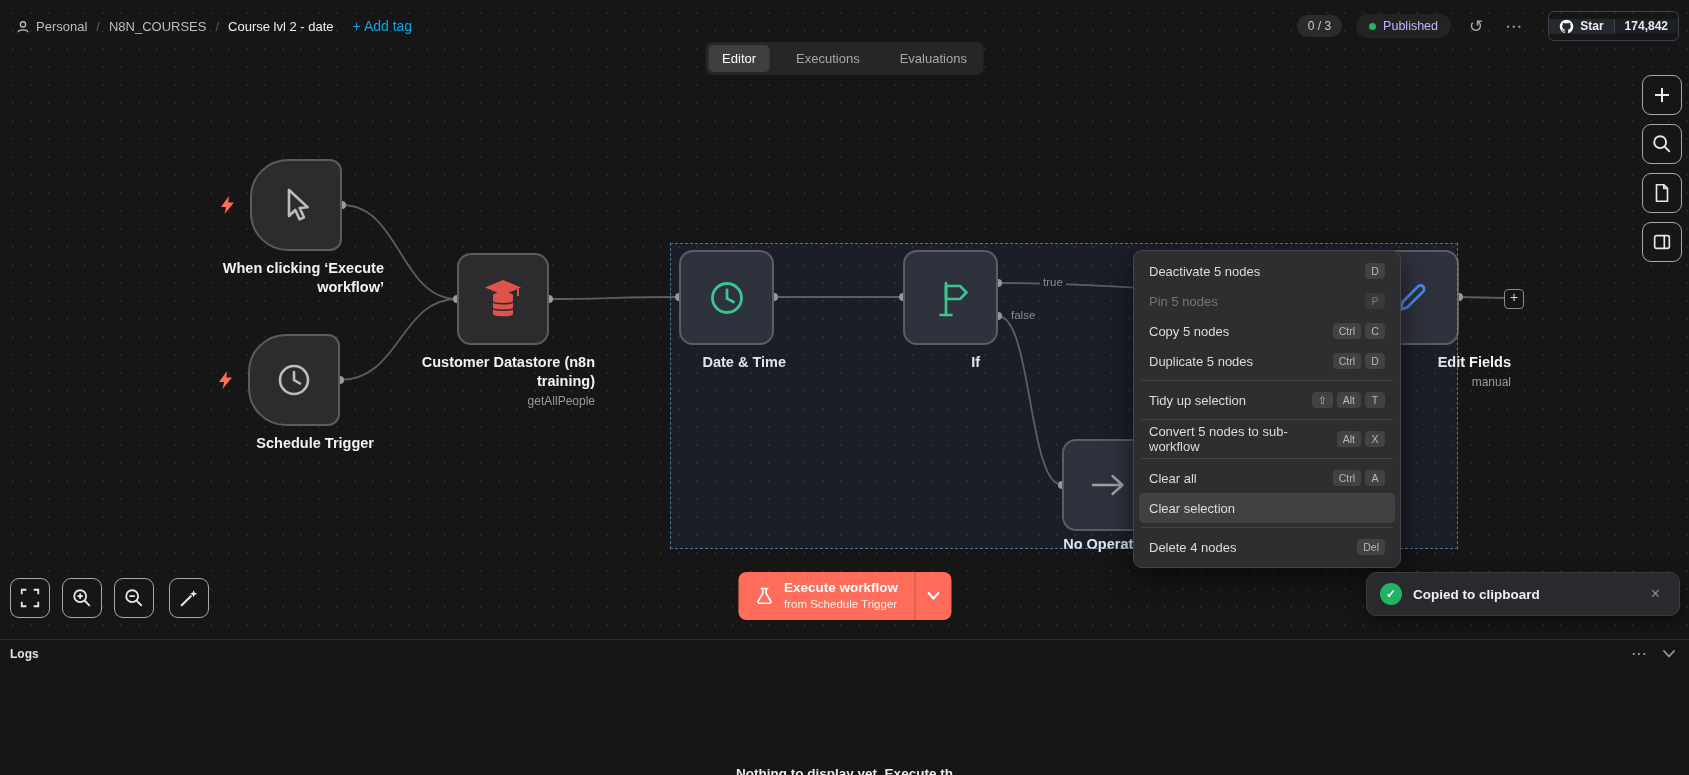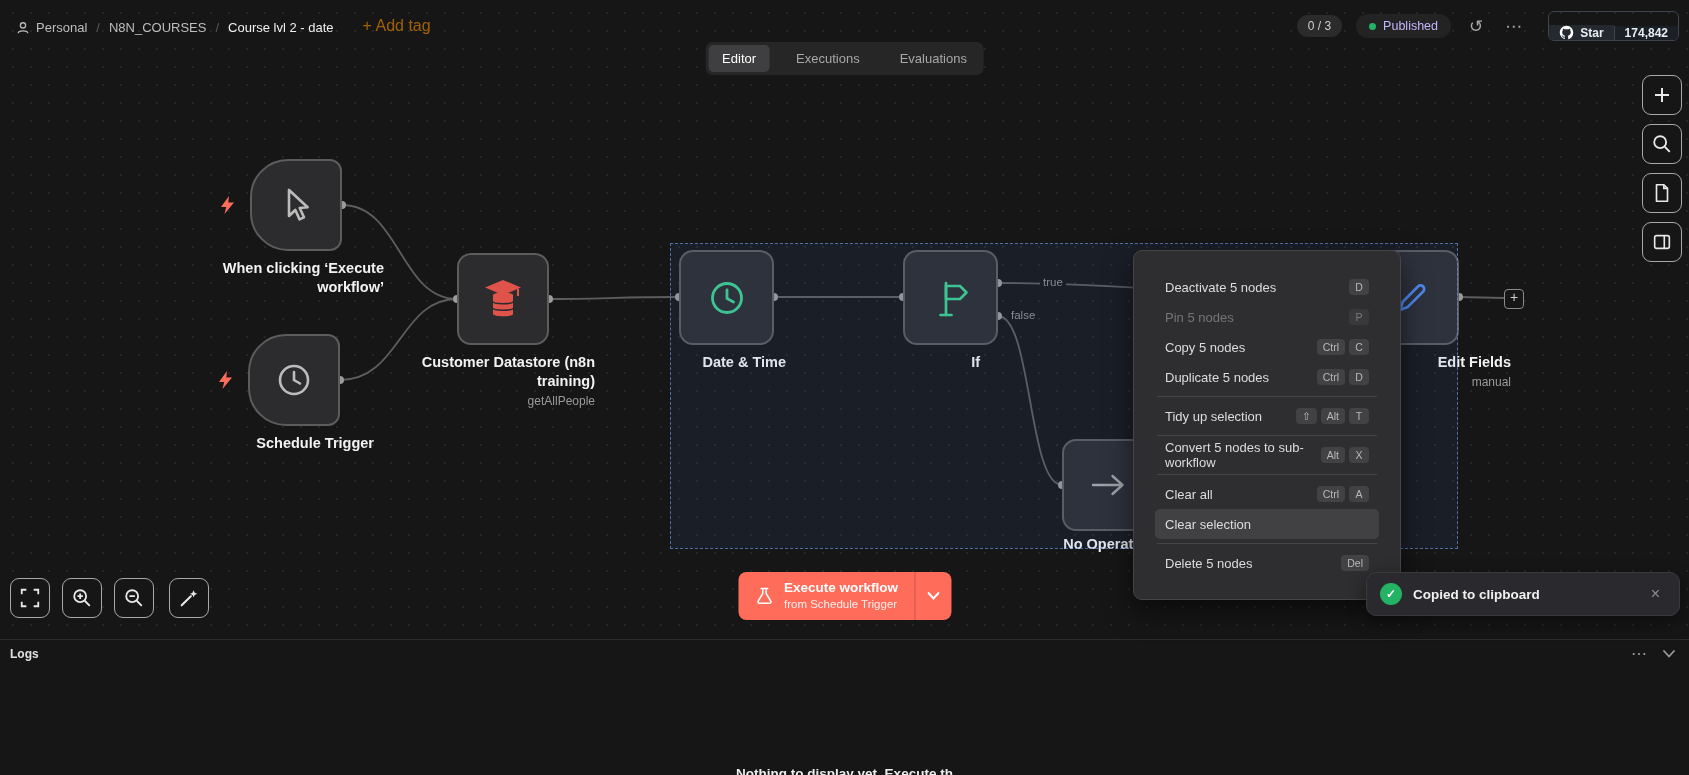--- a/index.html
+++ b/index.html
@@ -14,28 +14,28 @@
     background-image:radial-gradient(#262626 1px, transparent 1.3px);
     background-size:18px 18px;background-position:4px 4px;
   }
   
   .topbar{position:absolute;left:0;top:0;width:100%;height:52px;z-index:6;
     display:flex;align-items:center;padding:0 10px 0 16px;box-sizing:border-box;}
   .crumbs{display:flex;align-items:flex-end;gap:9px;font-size:13px;}
   .crumb{color:#bdbdbd;display:flex;align-items:center;gap:6px;cursor:pointer;}
   .crumb-sep{color:#5c5c5c;}
   .crumb-current{color:#f0f0f0;}
-  .add-tag{color:#a16207;font-size:16px;margin-left:20px;cursor:pointer;}
+  .add-tag{color:#0ea5e9;font-size:14px;margin-left:10px;cursor:pointer;}
   .top-right{margin-left:auto;display:flex;align-items:center;gap:14px;}
   .pill{background:#2b2b2b;border-radius:13px;padding:4px 11px;font-size:12px;color:#cfcfcf;}
   .pub-pill{background:#232323;border-radius:15px;padding:5px 13px;font-size:12.5px;color:#c4b5fd;
     display:flex;align-items:center;gap:7px;}
   .pub-dot{width:7px;height:7px;border-radius:50%;background:#24b364;}
   .icon-btn{color:#a8a8a8;font-size:17px;background:none;border:none;cursor:pointer;padding:2px 4px;line-height:1;}
-  .gh{display:flex;align-items:flex-end;height:28px;border:1px solid #3d444d;border-radius:6px;
+  .gh{display:flex;align-items:center;height:28px;border:1px solid #3d444d;border-radius:6px;
     overflow:hidden;font-size:12px;margin-left:8px;cursor:pointer;}
   .gh-left{background:#24292f;display:flex;align-items:center;gap:6px;padding:0 10px;color:#e6edf3;font-weight:700;}
   .gh-count{background:#1b2027;display:flex;align-items:center;padding:0 10px;color:#e6edf3;font-weight:700;border-left:1px solid #3d444d;}
   
   .tabs{position:absolute;left:50%;transform:translateX(-50%);top:42px;z-index:6;
     background:#262626;border-radius:7px;padding:3px;display:flex;gap:12px;}
   .tab{border:none;background:transparent;color:#a8a8a8;font-size:13px;padding:6px 14px;border-radius:5px;cursor:pointer;font-family:inherit;}
   .tab.active{background:#3f3f41;color:#ffffff;}
   
   .node{position:absolute;background:#2c2c2e;border:2px solid #5c5c5c;border-radius:14px;
@@ -65,21 +65,21 @@
   
   .toast{position:absolute;left:1366px;top:572px;width:314px;height:44px;z-index:11;
     background:#2a2a2e;border:1px solid #3a3a3d;border-radius:10px;box-shadow:0 6px 18px rgba(0,0,0,0.45);
     display:flex;align-items:center;gap:11px;padding:0 13px;box-sizing:border-box;}
   .toast-check{width:22px;height:22px;border-radius:50%;background:#24b364;color:#fff;
     display:flex;align-items:center;justify-content:center;font-size:12px;font-weight:700;flex:none;}
   .toast-msg{font-size:13.5px;font-weight:600;color:#f0f0f0;flex:1;}
   .toast-x{color:#8f8f8f;font-size:16px;cursor:pointer;background:none;border:none;line-height:1;}
   
   .cmenu{position:absolute;left:1133px;top:250px;width:268px;z-index:10;
-    background:#2e2e30;border:1px solid #454547;border-radius:9px;padding:21px;box-sizing:border-box;
+    background:#2e2e30;border:1px solid #454547;border-radius:9px;padding:5px;box-sizing:border-box;
     box-shadow:0 10px 28px rgba(0,0,0,0.55);}
   .mi{height:30px;display:flex;align-items:center;justify-content:space-between;gap:8px;
     padding:0 10px;border-radius:5px;font-size:13px;color:#dcdcdc;cursor:pointer;}
   .mi.hl{background:#414144;}
   .mi.dis{color:#757577;cursor:default;}
   .mi.dis kbd{opacity:0.55;}
   .mi-keys{display:flex;gap:4px;}
   kbd{font-family:"Liberation Sans",sans-serif;background:#424245;color:#b8b8b8;font-size:10.5px;
     border-radius:4px;padding:2px 6px;min-width:8px;text-align:center;}
   .msep{height:1px;background:#454547;margin:4px 2px;}
@@ -363,21 +363,21 @@
     <span class="mi-keys">
         <kbd>Ctrl</kbd>
         <kbd>A</kbd>
       </span>
   </div>
   <div class="mi hl">
     <span>Clear selection</span>
   </div>
   <div class="msep"></div>
   <div class="mi">
-    <span>Delete 5 nodes</span>
+    <span>Delete 4 nodes</span>
     <span class="mi-keys">
         <kbd>Del</kbd>
       </span>
   </div>
 </div>
 
 <div class="toast">
   <span class="toast-check">✓</span>
   <span class="toast-msg">Copied to clipboard</span>
   <button class="toast-x">×</button>

